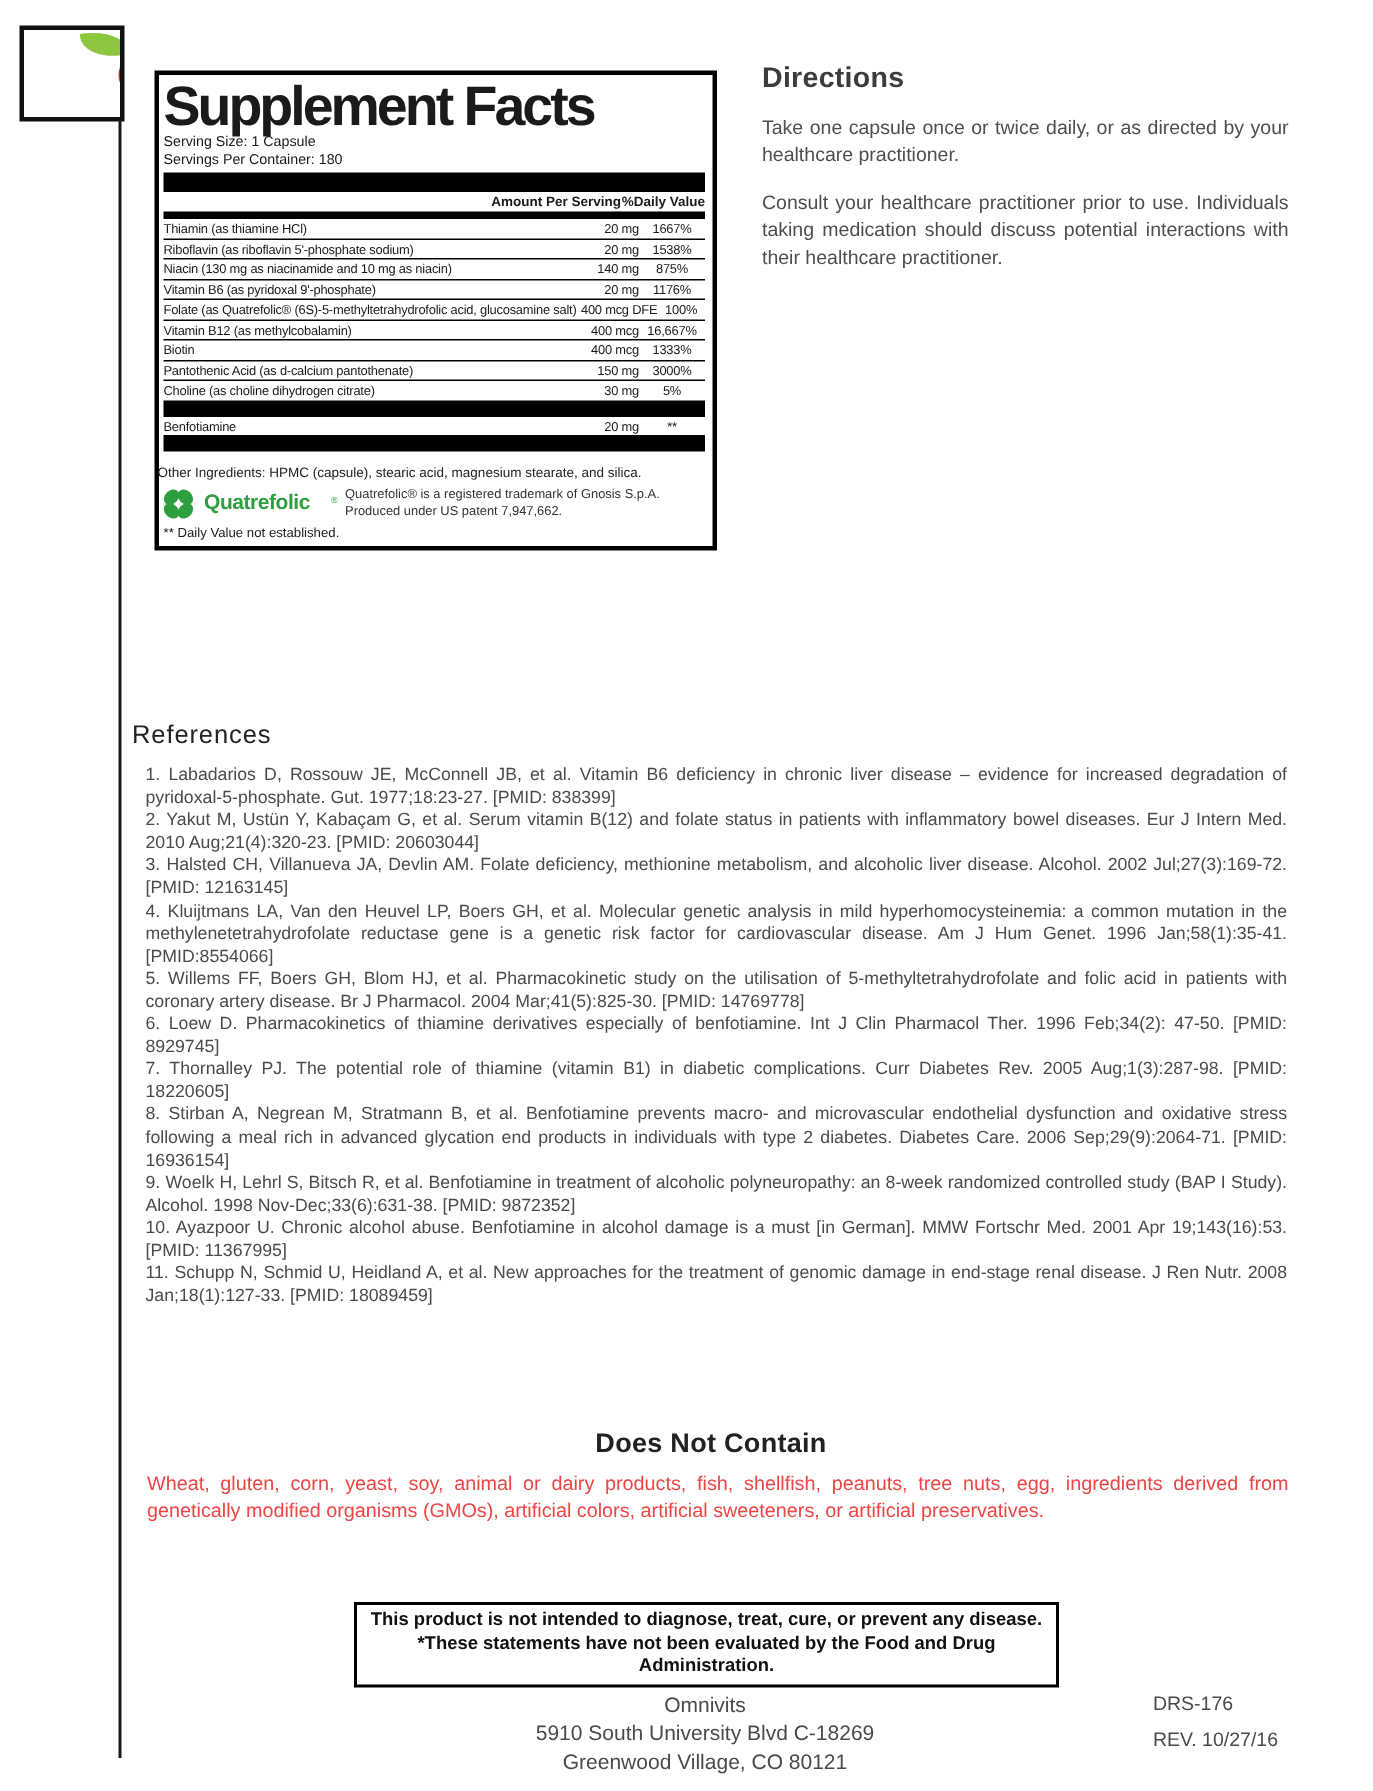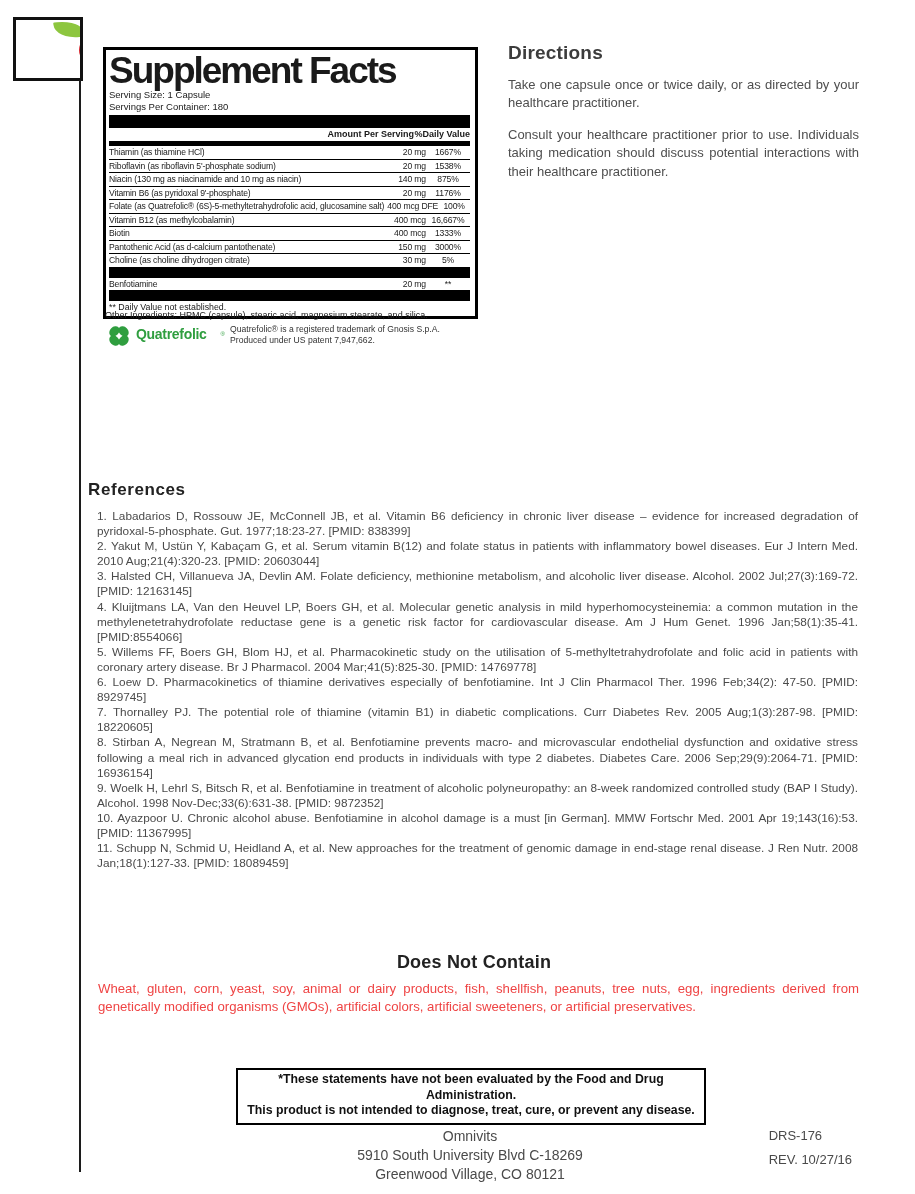--- a/index.html
+++ b/index.html
@@ -48,21 +48,21 @@
   .sf-headrow .dv-h  { width:56px; text-align:right; }
   .sf-row {
     display:flex; align-items:baseline;
     font-size:8.6px; line-height:12.5px; letter-spacing:-0.15px;
     border-bottom:1px solid #000;
   }
   .sf-row.no-b { border-bottom:none; }
   .sf-row .n   { flex:1; white-space:nowrap; }
   .sf-row .a   { text-align:right; margin-left:3px; white-space:nowrap; }
   .sf-row .d   { width:44px; text-align:center; white-space:nowrap; }
-  .sf-foot { font-size:8.8px; line-height:13px; }
+  .sf-foot { font-size:8.8px; line-height:13px;margin-top:48px; }
 
   .other-ing {
     position:absolute; left:105px; top:309px; width:375px;
     font-size:9px; color:#222; line-height:12px;
   }
   .quat-wrap {
     position:absolute; left:107px; top:324px; width:372px;
     display:flex; align-items:flex-start; gap:5px;
   }
   .quat-mark { display:flex; align-items:center; gap:14px; margin-top:2px; }
@@ -74,21 +74,21 @@
   .directions { position:absolute; left:508px; top:42px; width:351px; }
   .directions h2 {
     font-size:19px; font-weight:bold; color:#3c3c3c; margin-bottom:12px; letter-spacing:0.2px;
   }
   .directions p {
     font-size:13px; color:#4e4e4e; line-height:1.42; text-align:justify; margin-bottom:13px;
   }
 
   
   .references { position:absolute; left:88px; top:480px; width:772px; }
-  .references h2 { font-size:17px; font-weight:bold; color:#222; letter-spacing:0.6px; margin-bottom:9px; }
+  .references h2 { font-size:17px; font-weight:normal; color:#222; letter-spacing:0.6px; margin-bottom:9px; }
   .ref-list { margin-left:9px; width:761px; }
   .ref-item { font-size:11.8px; color:#4a4a4a; line-height:1.28; text-align:justify; }
 
   
   .dnc { position:absolute; left:88px; top:952px; width:772px; }
   .dnc h2 { font-size:18px; font-weight:bold; color:#222; letter-spacing:0.2px; margin-bottom:7px;text-align:center; }
   .dnc p { margin-left:10px; width:761px; font-size:13.2px; color:#ef4444; line-height:1.4; text-align:justify; }
 
   
   .fda-box {
@@ -224,22 +224,22 @@
     <div class="ref-item">11. Schupp N, Schmid U, Heidland A, et al. New approaches for the treatment of genomic damage in end-stage renal disease. J Ren Nutr. 2008 Jan;18(1):127-33. [PMID: 18089459]</div>
   </div>
 </div>
 
 <div class="dnc">
   <h2>Does Not Contain</h2>
   <p>Wheat, gluten, corn, yeast, soy, animal or dairy products, fish, shellfish, peanuts, tree nuts, egg, ingredients derived from genetically modified organisms (GMOs), artificial colors, artificial sweeteners, or artificial preservatives.</p>
 </div>
 
 <div class="fda-box">
+  <div>This product is not intended to diagnose, treat, cure, or prevent any disease.</div>
   <div>*These statements have not been evaluated by the Food and Drug Administration.</div>
-  <div>This product is not intended to diagnose, treat, cure, or prevent any disease.</div>
 </div>
 
 <div class="footer-center">
   <div>Omnivits</div>
   <div>5910 South University Blvd C-18269</div>
   <div>Greenwood Village, CO 80121</div>
 </div>
 <div class="footer-right">
   <div>DRS-176</div>
   <div class="rev">REV. 10/27/16</div>

